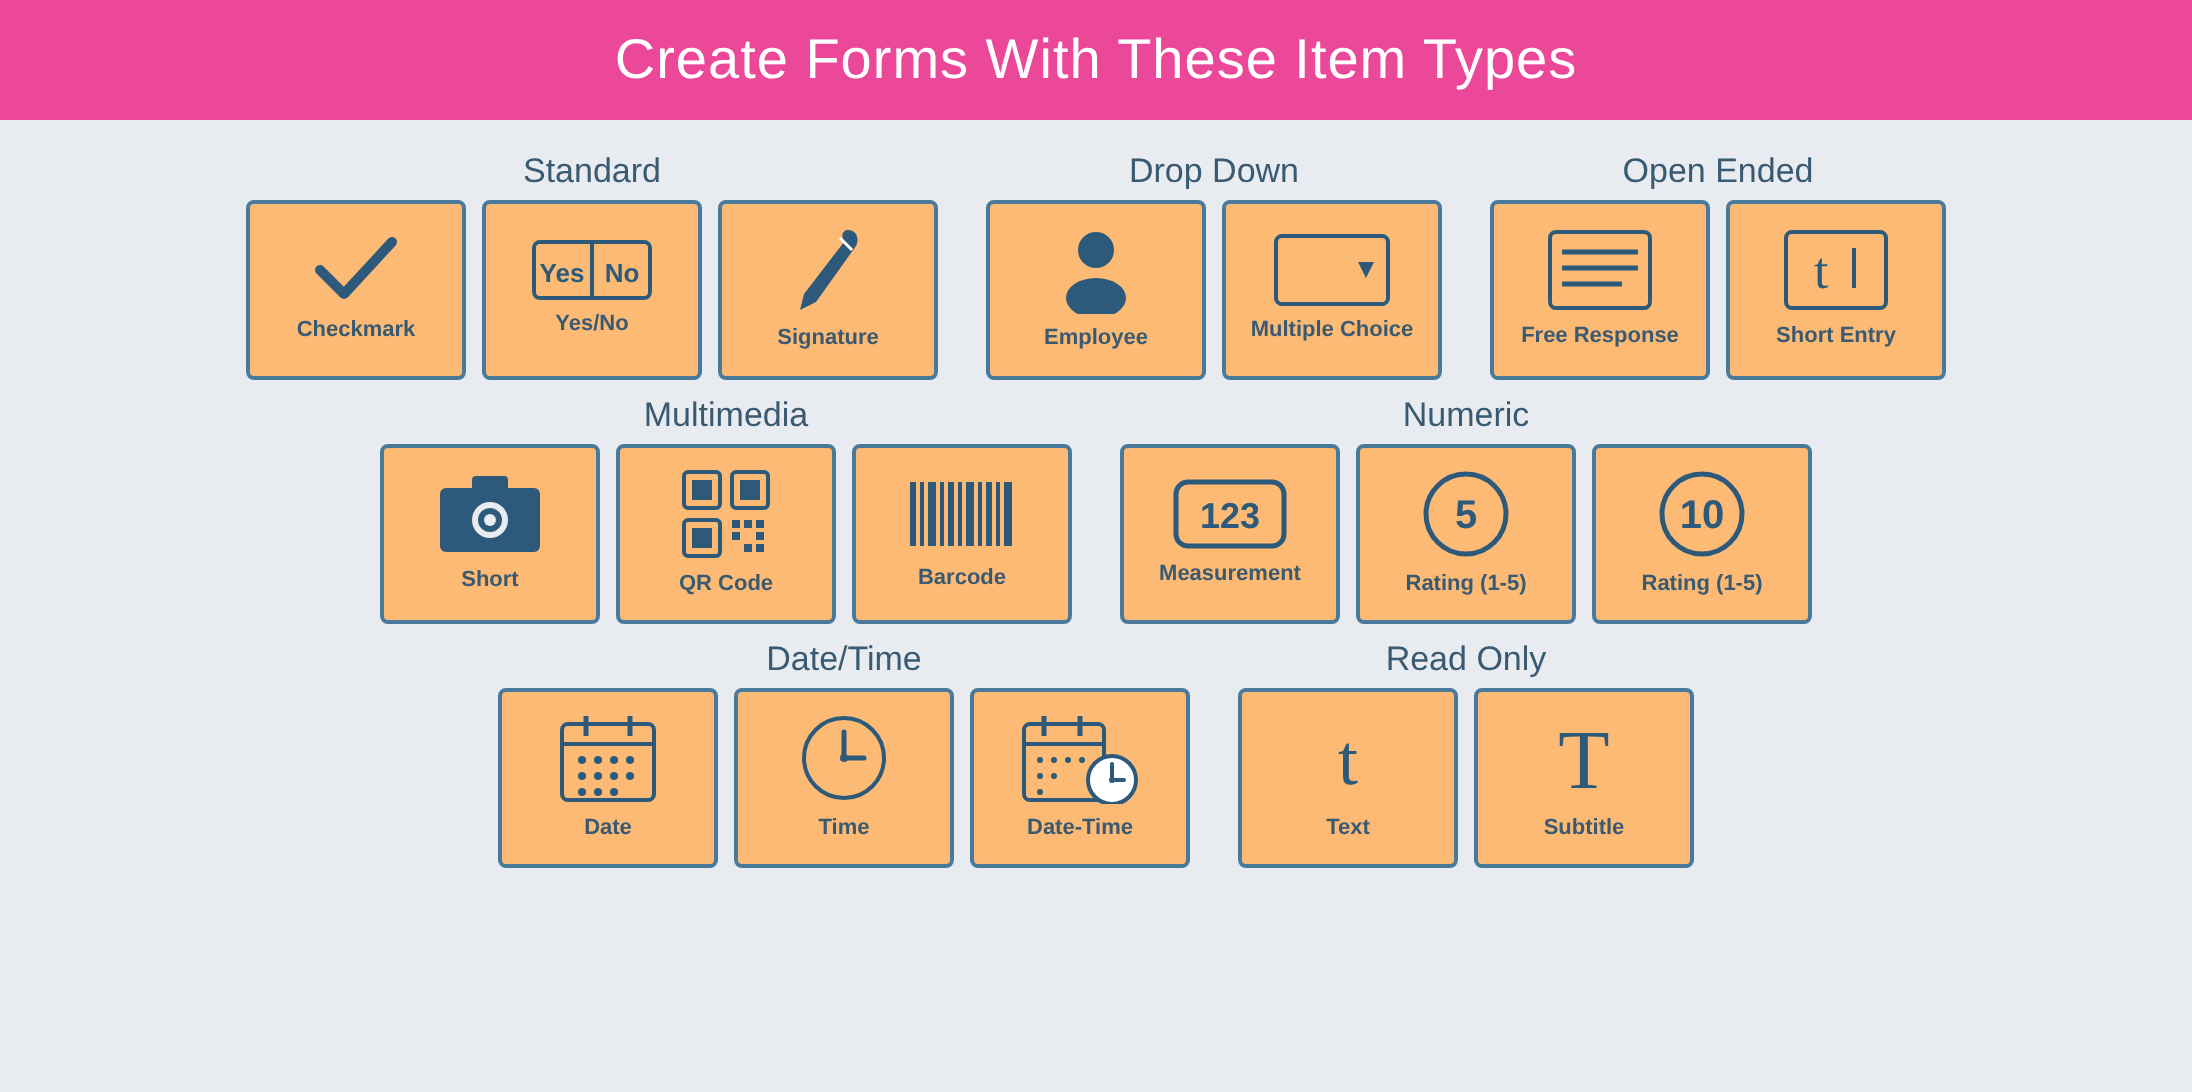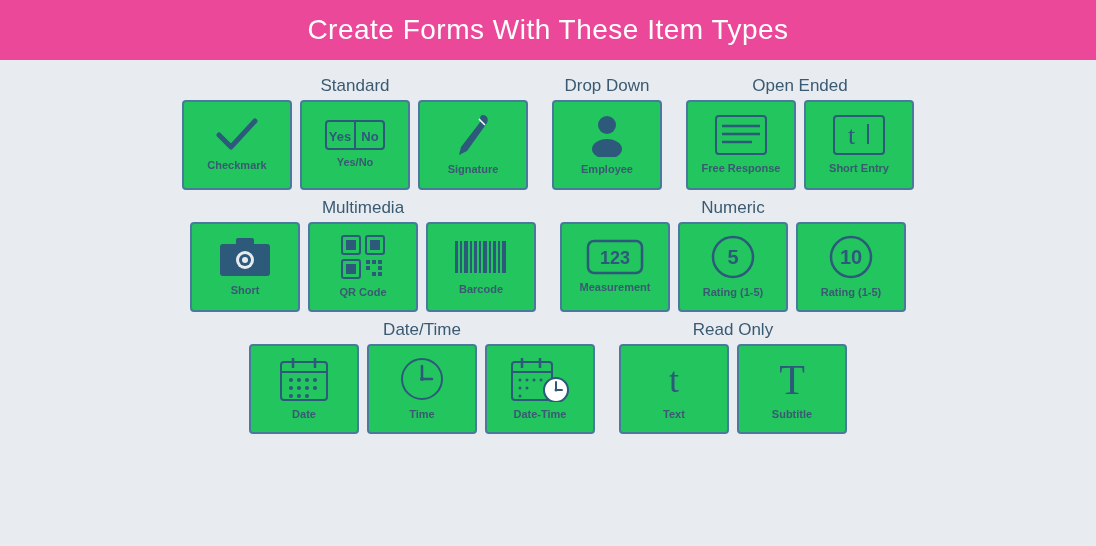--- a/index.html
+++ b/index.html
@@ -25,21 +25,21 @@
       flex-direction: column;
       gap: 10px;
       align-items: center;
     }
     .section-label {
       font-size: 17px;
       color: #3a5a72;
       font-weight: 400;
     }
     .item-box {
-      background: #22c55e;
+      background: #fdba74;
       border: 2px solid #4a7a9b;
       border-radius: 4px;
       width: 110px;
       height: 90px;
       display: flex;
       flex-direction: column;
       align-items: center;
       justify-content: center;
       gap: 6px;
       cursor: pointer;
@@ -139,20 +139,29 @@
         <div class="item-box">
           <div class="item-icon">
             <svg width="36" height="44" viewBox="0 0 36 44">
               <circle cx="18" cy="12" r="9" fill="#2d5a7a"></circle>
               <ellipse cx="18" cy="36" rx="15" ry="10" fill="#2d5a7a"></ellipse>
             </svg>
           </div>
           <span class="item-label">Employee</span>
         </div>
 
+        <div class="item-box">
+          <div class="item-icon">
+            <svg width="58" height="36" viewBox="0 0 58 36">
+              <rect x="1" y="1" width="56" height="34" rx="3" ry="3" fill="none" stroke="#2d5a7a" stroke-width="2"></rect>
+              <polygon points="42,14 50,14 46,22" fill="#2d5a7a"></polygon>
+            </svg>
+          </div>
+          <span class="item-label">Multiple Choice</span>
+        </div>
       </div>
     </div>
 
     <div class="group">
       <span class="section-label">Open Ended</span>
       <div class="group-items">
 
         <div class="item-box">
           <div class="item-icon">
             <svg width="54" height="42" viewBox="0 0 54 42">

